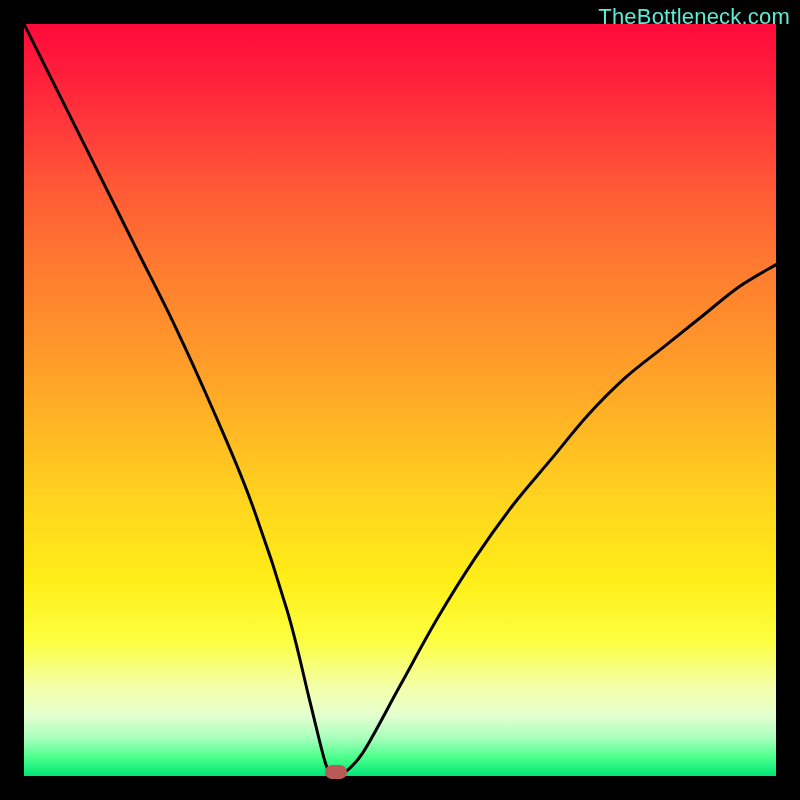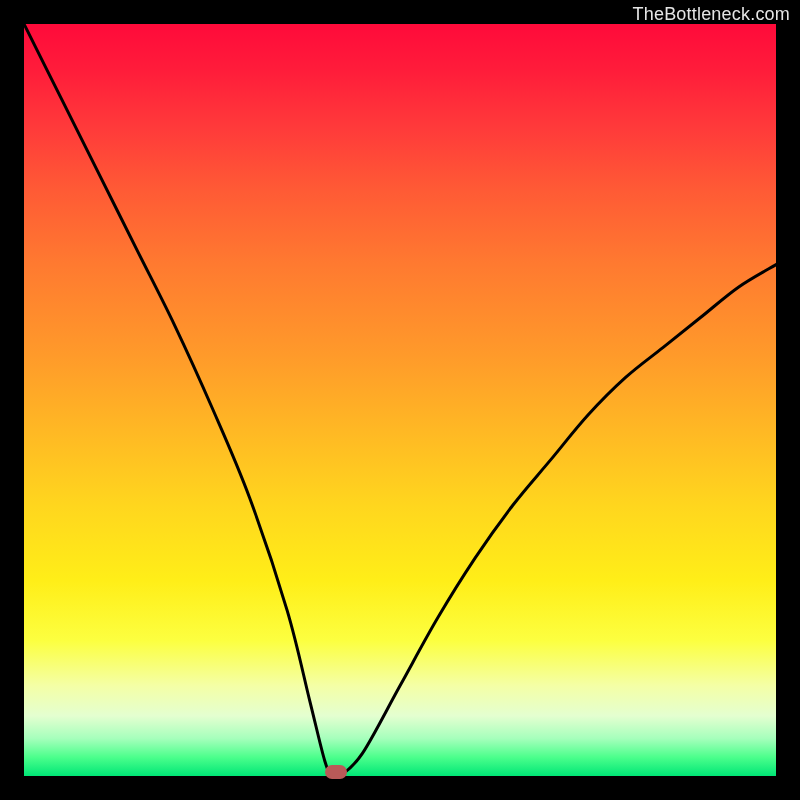--- a/index.html
+++ b/index.html
@@ -40,22 +40,22 @@
       #e4ffd0 92%,
       #a6ffbc 95%,
       #4cff8c 97.5%,
       #00e676 100%
     );
   }
   .watermark {
     position: absolute;
     top: 4px;
     right: 10px;
-    color: #e5e5e5;
-    font-size: 18px;
+    color: #5eead4;
+    font-size: 22px;
     font-family: Arial, Helvetica, sans-serif;
     letter-spacing: 0.2px;
     user-select: none;
   }
   svg.curve {
     position: absolute;
     left: 0;
     top: 0;
     width: 752px;
     height: 752px;

